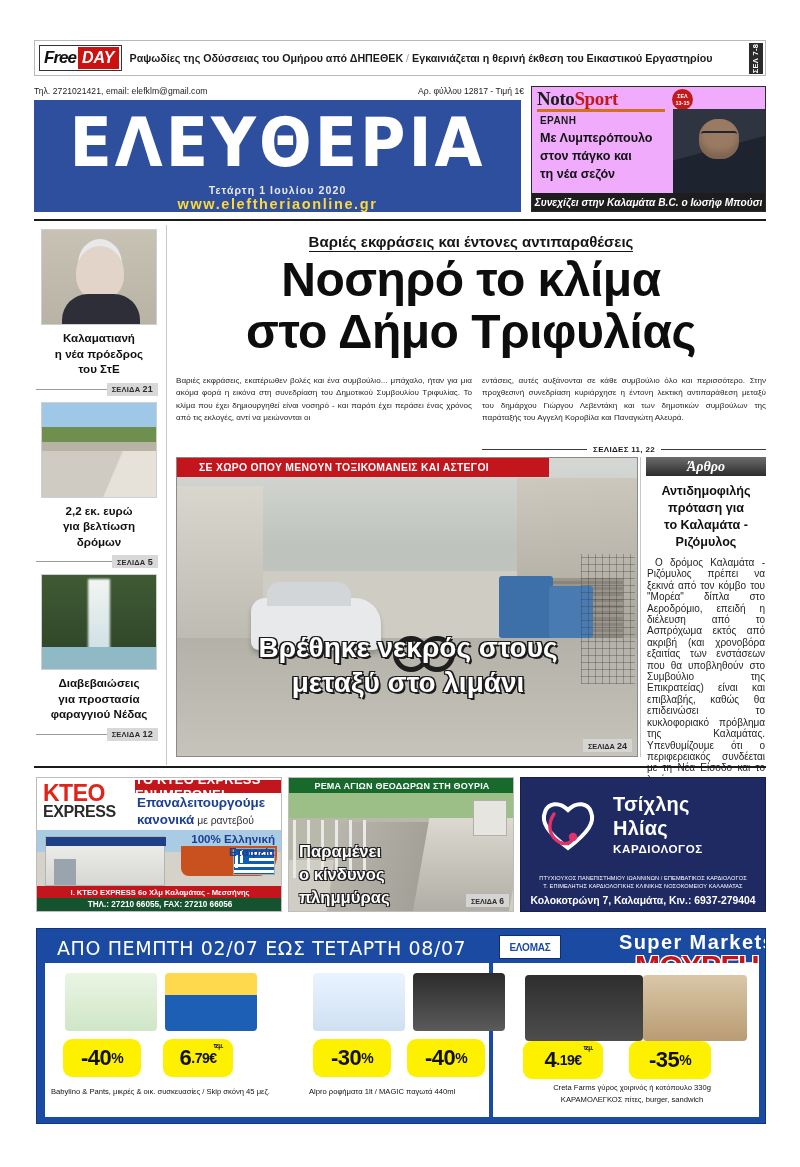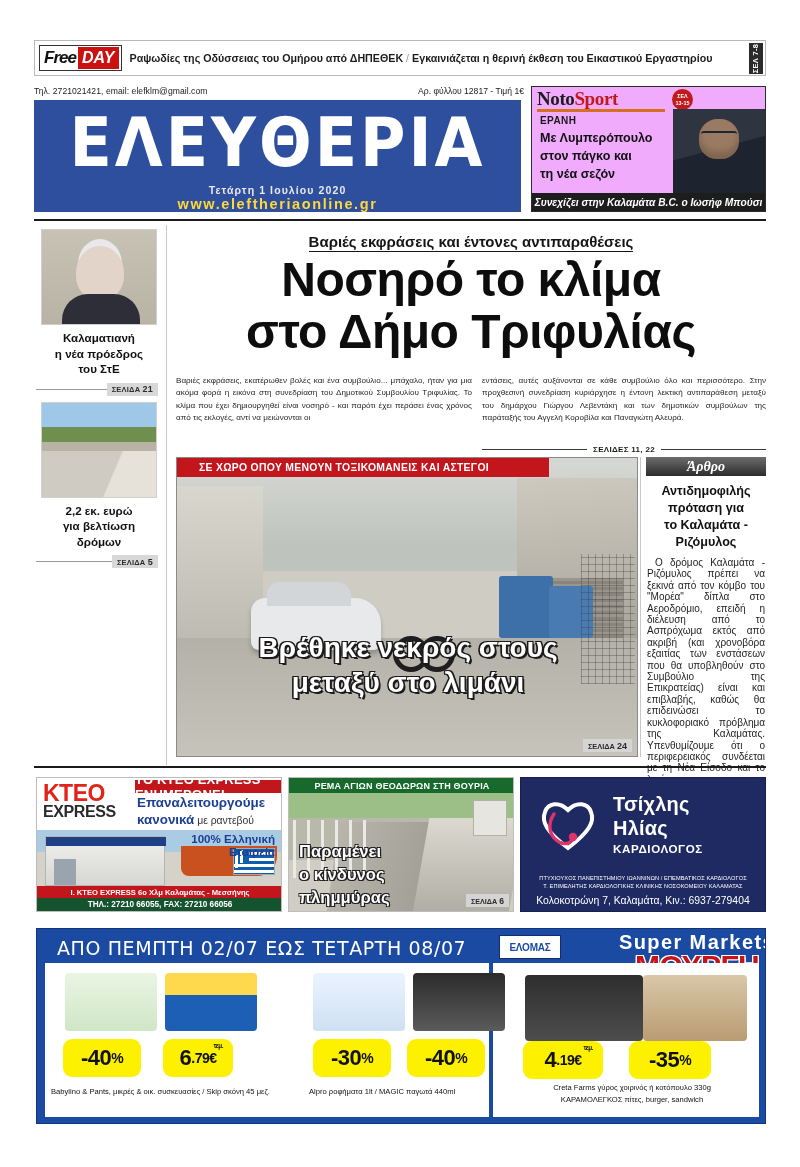--- a/index.html
+++ b/index.html
@@ -298,21 +298,21 @@
 
   .ad-cardio {
     position: absolute; left: 520px; top: 777px; width: 246px; height: 135px;
     background: #1f2a63; border: 1px solid #17204d; overflow: hidden; color: #fff;
   }
   .cardio-main { position: relative; height: 96px; padding-top: 12px; }
   .cardio-heart { position: absolute; left: 16px; top: 16px; width: 62px; height: 60px; }
   .cardio-name { position: absolute; left: 92px; top: 14px; font-size: 20px; font-weight: 700; line-height: 24px; letter-spacing: .2px; }
   .cardio-spec { position: absolute; left: 92px; top: 64px; font-size: 11.6px; font-weight: 700; letter-spacing: .6px; }
   .cardio-cred { font-size: 5.6px; line-height: 8px; text-align: center; letter-spacing: .1px; padding: 0 6px; }
-  .cardio-addr { text-align: center; font-size: 10.4px; font-weight: 400; padding-top: 5px; }
+  .cardio-addr { text-align: center; font-size: 10.4px; font-weight: 700; padding-top: 5px; }
 
   
   .ad-super {
     position: absolute; left: 36px; top: 928px; width: 730px; height: 196px;
     background: #1b4aa3; border: 1px solid #12347a; overflow: hidden;
   }
   .sm-datebar {
     position: absolute; left: 10px; top: 6px; width: 440px; height: 26px;
     color: #fff; font-size: 19px; font-weight: 400; letter-spacing: .6px;
     display: flex; align-items: center; padding-left: 10px;
@@ -443,20 +443,35 @@
       </div>
       <div class="side-pagerow">
         <div class="side-pageline"></div>
         <div class="side-pagebadge">
           <span>ΣΕΛΙΔΑ</span>
           <b>5</b>
         </div>
       </div>
     </div>
 
+    <div class="side-item">
+      <div class="side-photo ph-waterfall"></div>
+      <div class="side-title">
+        <div>Διαβεβαιώσεις</div>
+        <div>για προστασία</div>
+        <div>φαραγγιού Νέδας</div>
+      </div>
+      <div class="side-pagerow">
+        <div class="side-pageline"></div>
+        <div class="side-pagebadge">
+          <span>ΣΕΛΙΔΑ</span>
+          <b>12</b>
+        </div>
+      </div>
+    </div>
 
   </div>
   <div class="v-divider"></div>
 
   <div class="kicker-wrap">
     <span class="kicker">Βαριές εκφράσεις και έντονες αντιπαραθέσεις</span>
   </div>
   <div class="headline">
     <div>Νοσηρό το κλίμα</div>
     <div>στο Δήμο Τριφυλίας</div>

